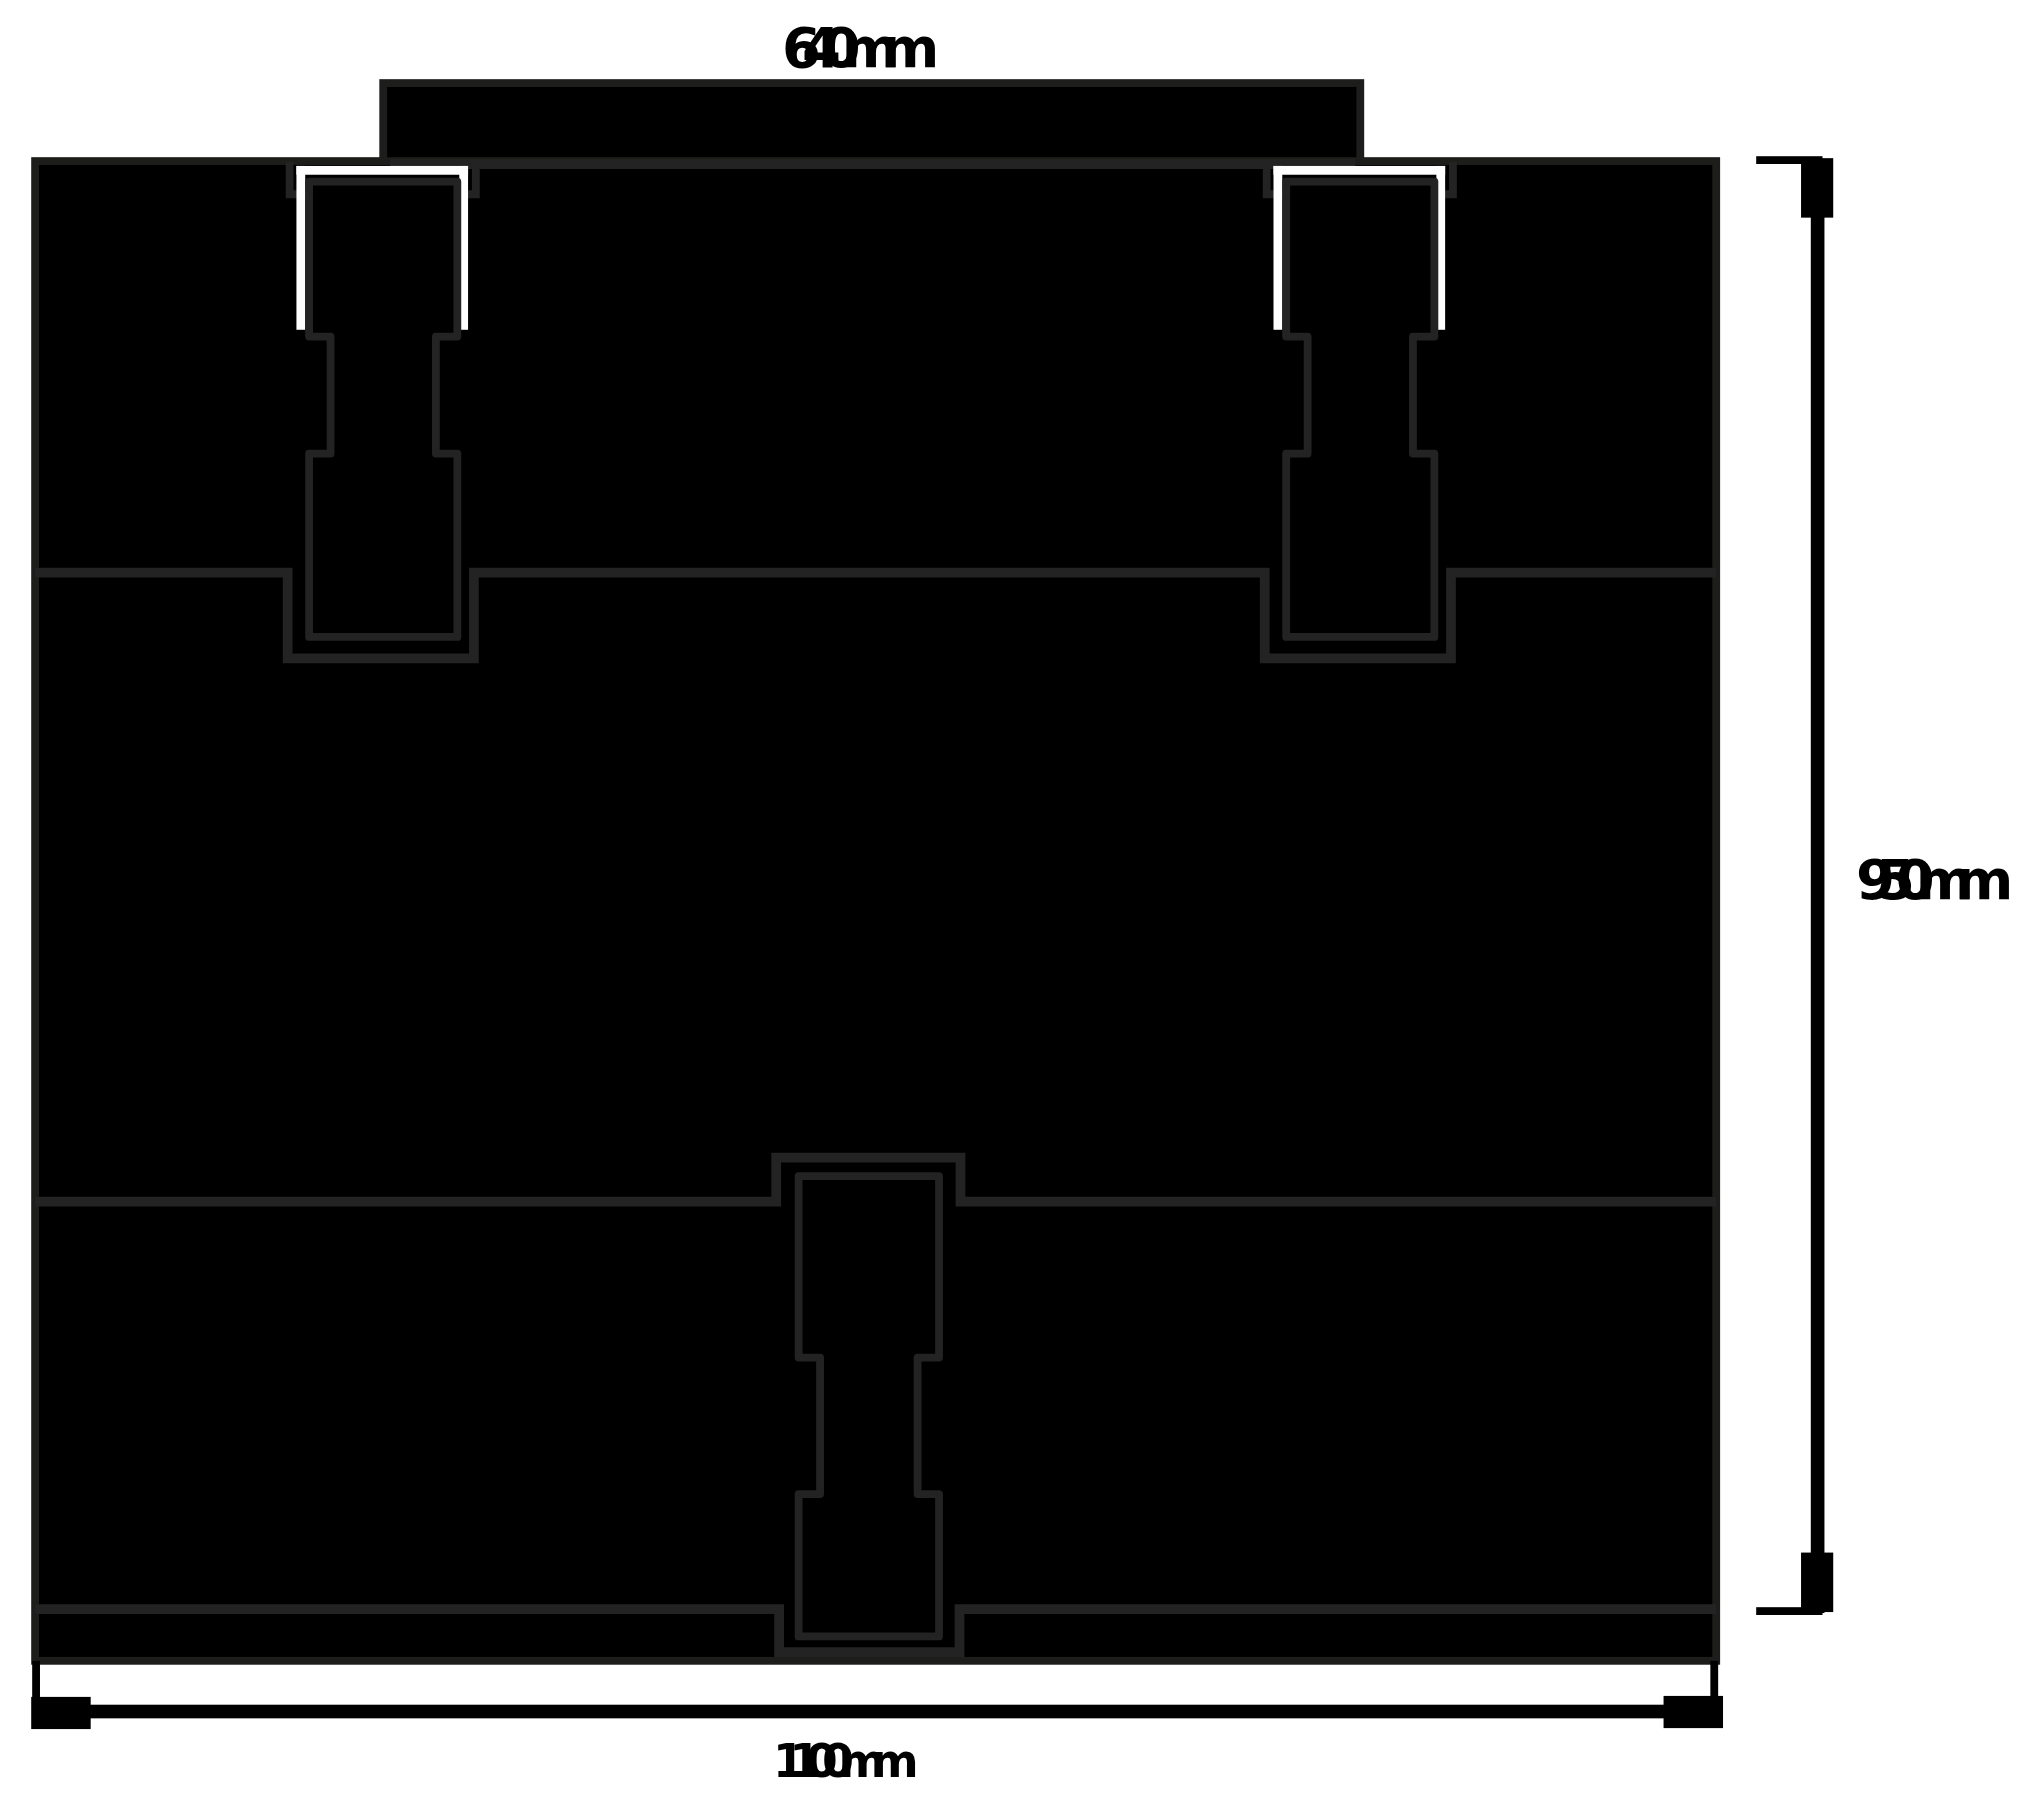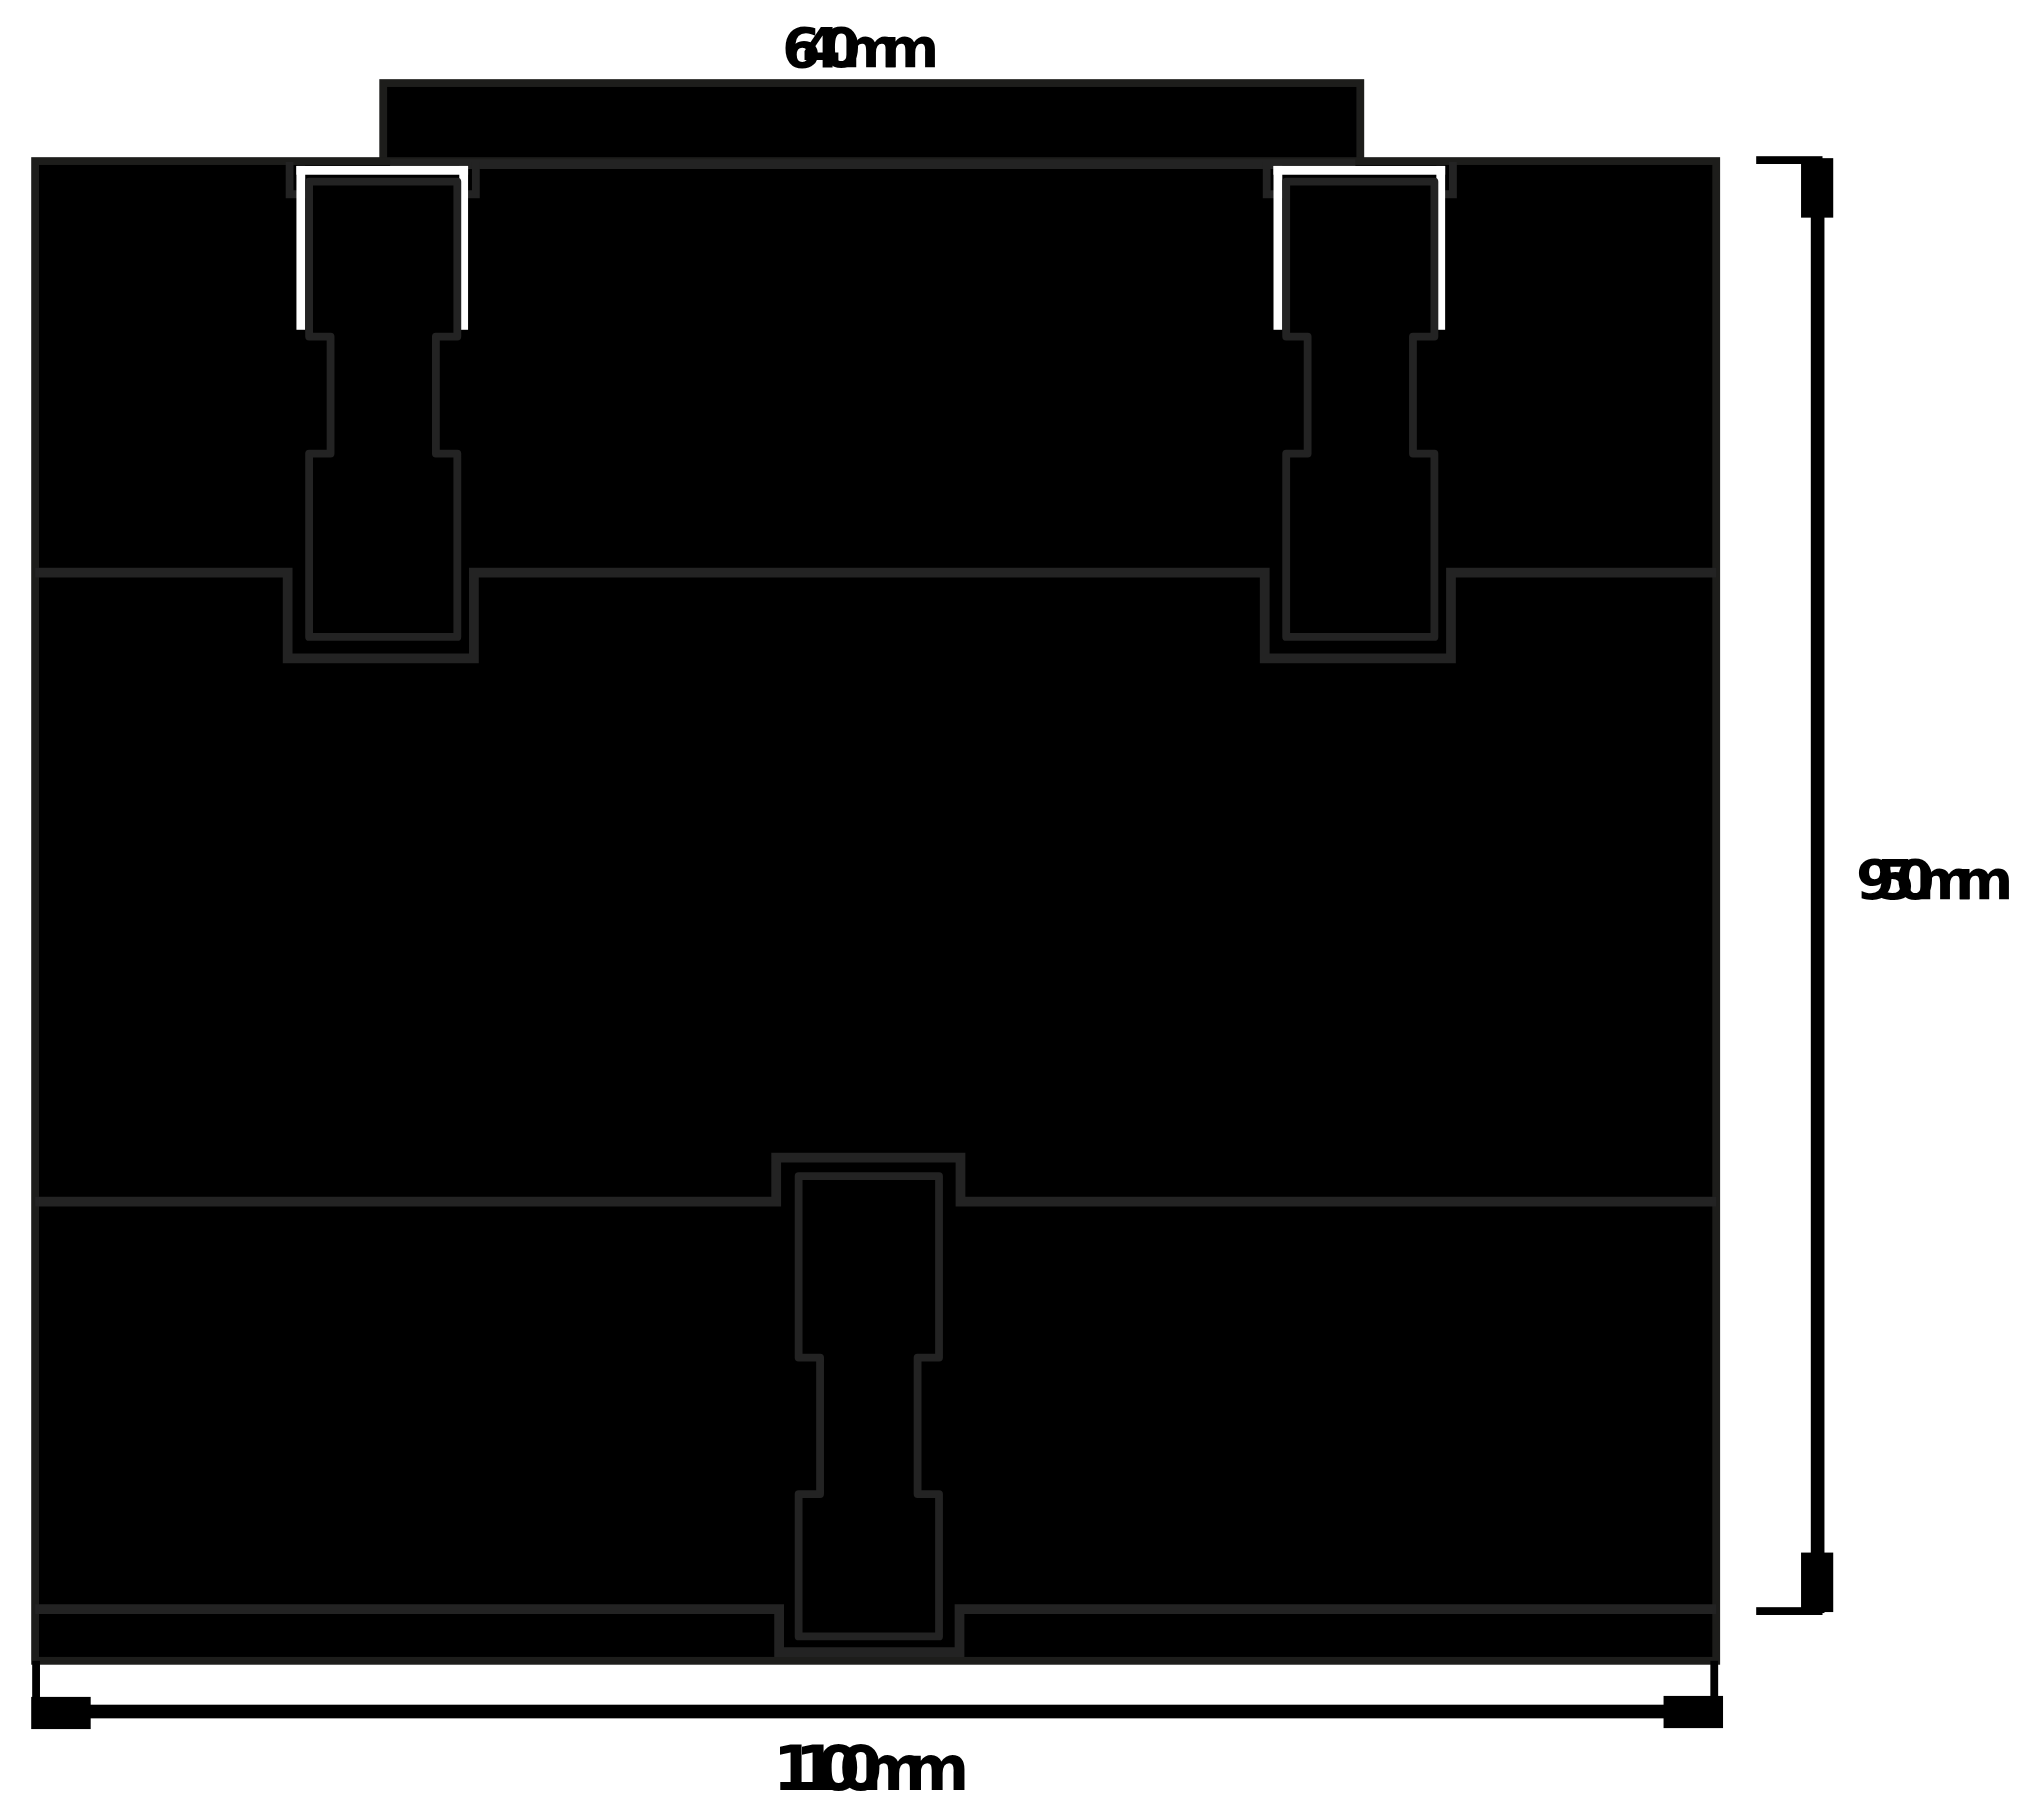--- a/index.html
+++ b/index.html
@@ -12,21 +12,21 @@
   .dim-label{
     position:absolute;
     color:#000;
     font-weight:bold;
     letter-spacing:-0.34em;
     white-space:nowrap;
     line-height:1;
   }
   #top-label{left:782px;top:19.5px;font-size:56px;}
   #right-label{left:1856px;top:852px;font-size:56px;}
-  #bottom-label{left:773px;top:1738px;font-size:62px;}
+  #bottom-label{left:773px;top:1738px;font-size:46px;}
 </style>
 </head>
 <body>
 
 <div id="canvas">
 
   <svg width="2038" height="1818" viewBox="0 0 2090 1864">
 
     <g>
 

